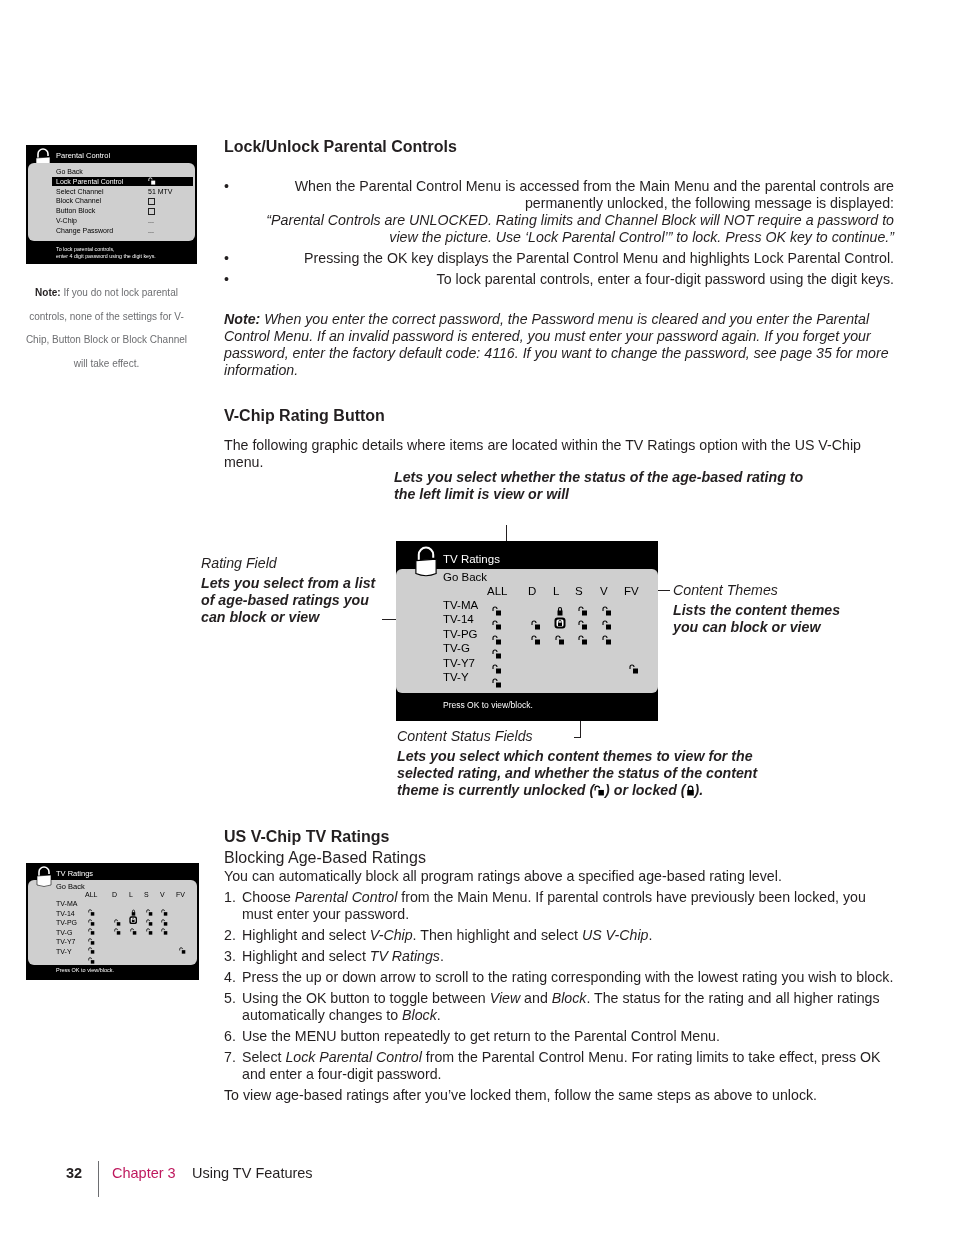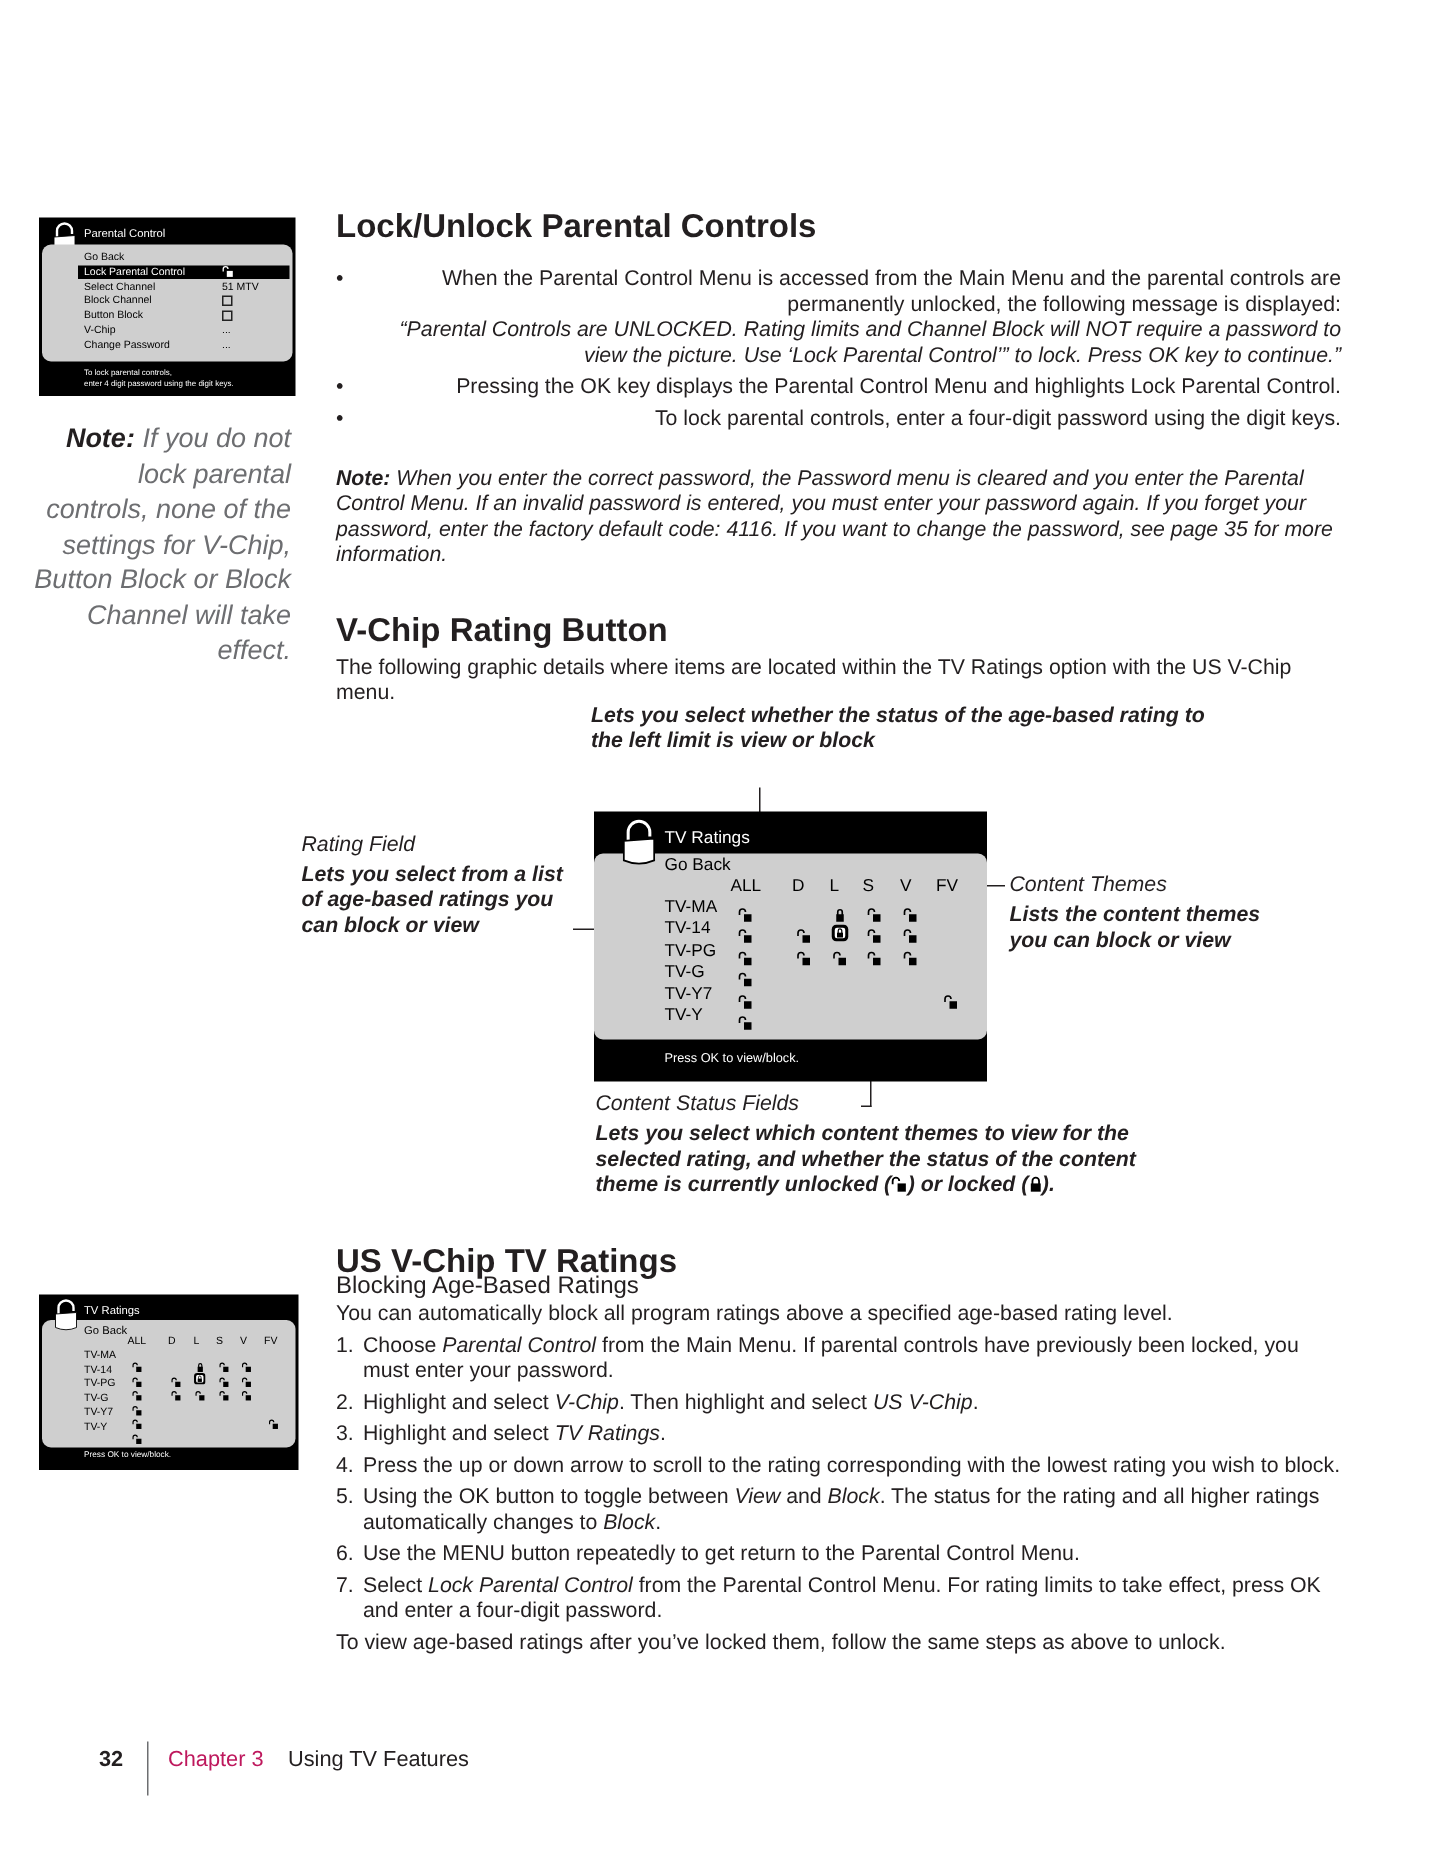--- a/index.html
+++ b/index.html
@@ -3,28 +3,28 @@
 <meta charset="utf-8">
 <style>
   * { box-sizing: border-box; margin: 0; padding: 0; }
   body {
     width: 954px; height: 1235px; background: #ffffff; position: relative;
     font-family: "Liberation Sans", sans-serif; color: #231f20; overflow: hidden;
   }
   .abs { position: absolute; }
   .body-text { font-size: 14.2px; line-height: 17px; color: #231f20; }
   .ital { font-style: italic; }
-  h2.sec { font-size: 22px; font-weight: bold; color: #231f20; }
+  h2.sec { font-size: 16px; font-weight: bold; color: #231f20; }
   .bullet { position: relative; padding-left: 12px; margin-bottom: 4px; }
   .bullet::before { content: "\2022"; position: absolute; left: 0; }
   .num { position: relative; padding-left: 18px; margin-bottom: 4px; }
   .num .n { position: absolute; left: 0; }
 
   
-  .side-note { font-size: 18px; line-height: 23.5px; color: #6d6e71; font-style: italic; text-align: right; width: 175px; }
+  .side-note { font-size: 10px; line-height: 23.5px; color: #6d6e71; text-align: center; width: 175px; }
   .side-note b { color: #231f20; font-weight: bold; }
 
   
   .tv { background: #000; position: absolute; color: #000; font-family: "Liberation Sans", sans-serif; }
   .tv .panel { position: absolute; background: #cfcfcf; border-radius: 6px; }
   .tv .title { position: absolute; color: #fff; }
   .tv .footer { position: absolute; color: #fff; }
   .lockbig { position: absolute; }
 
   
@@ -114,21 +114,21 @@
 </div>
 
 <div class="abs body-text ital" style="left:224px;top:311px;width:665px;">
   <b>Note:</b><span> When you enter the correct password, the Password menu is cleared and you enter the Parental Control Menu. If an invalid password is entered, you must enter your password again. If you forget your password, enter the factory default code: 4116. If you want to change the password, see page 35 for more information.</span>
 </div>
 
 <h2 class="abs sec" style="left:224px;top:407px;">V-Chip Rating Button</h2>
 <div class="abs body-text" style="left:224px;top:437px;width:665px;">The following graphic details where items are located within the TV Ratings option with the US V-Chip menu.</div>
 
 <div class="abs callout" style="left:394px;top:469px;width:430px;">
-  <div class="cd">Lets you select whether the status of the age-based rating to the left limit is view or block</div>
+  <div class="cd">Lets you select whether the status of the age-based rating to the left limit is view or will</div>
 </div>
 <div class="abs callout" style="left:201px;top:555px;width:180px;">
   <div class="ct">Rating Field</div>
   <div class="cd">Lets you select from a list of age-based ratings you can block or view</div>
 </div>
 <div class="abs callout" style="left:673px;top:582px;width:180px;">
   <div class="ct">Content Themes</div>
   <div class="cd">Lists the content themes you can block or view</div>
 </div>
 <div class="abs callout" style="left:397px;top:728px;width:380px;">

